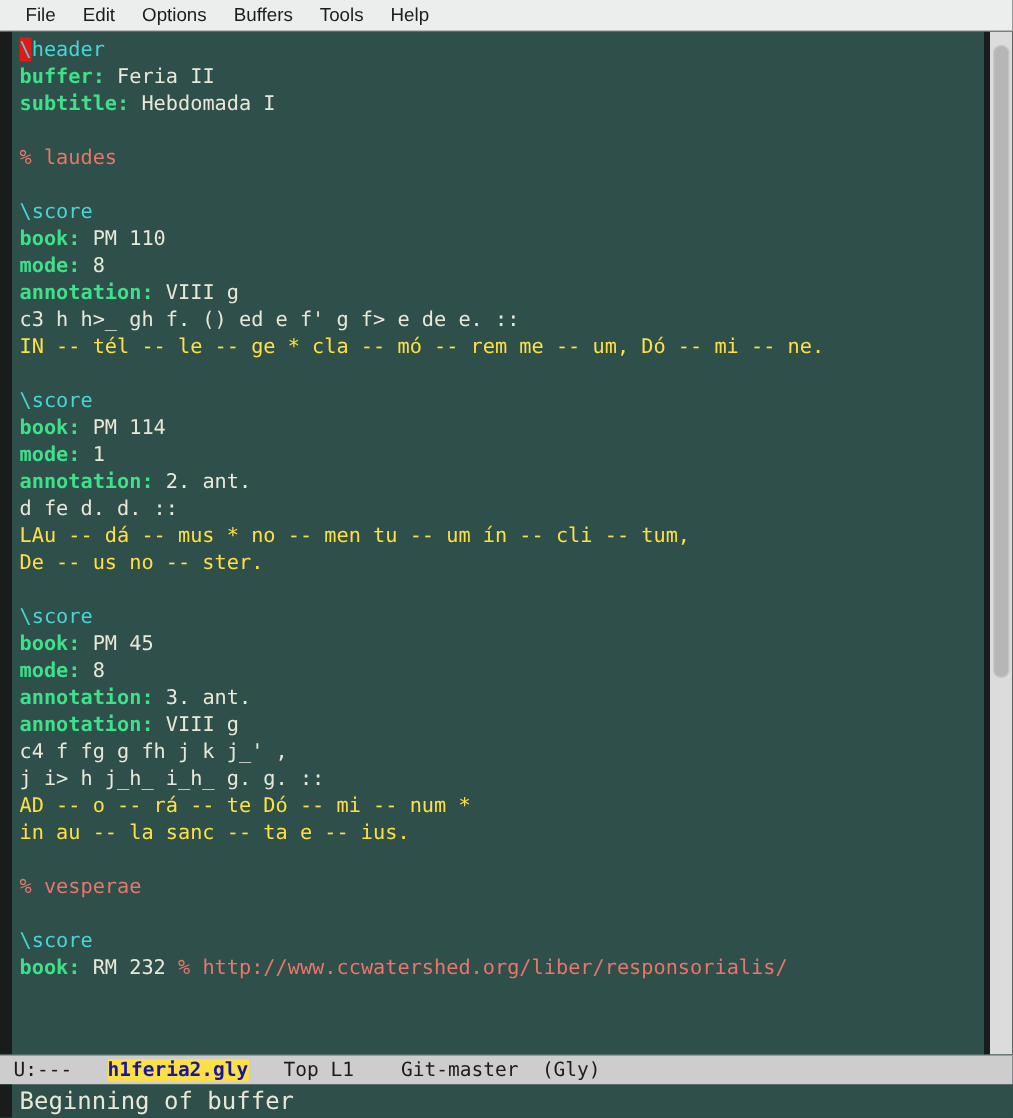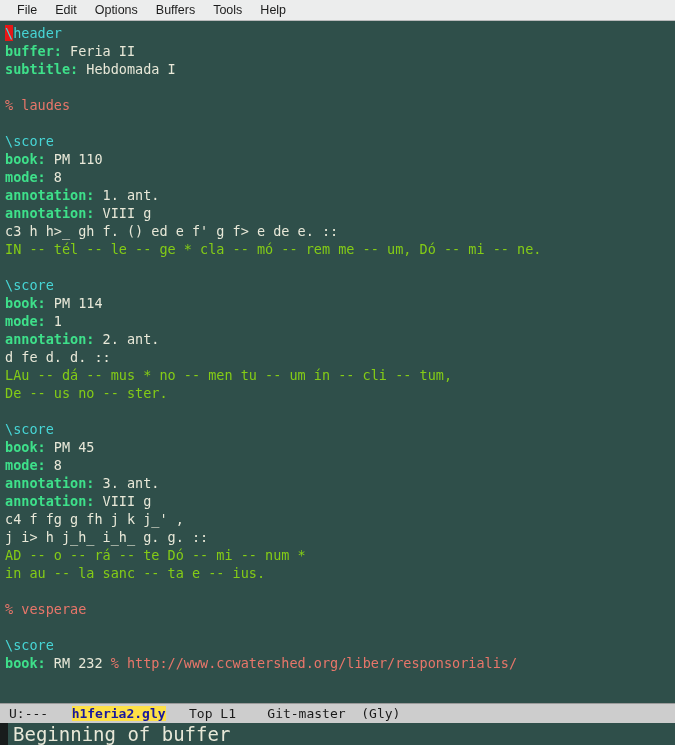--- a/index.html
+++ b/index.html
@@ -41,21 +41,20 @@
     padding: 0 9px;
     line-height: 20px;
     white-space: pre;
     cursor: default;
   }
 
   
   .editor-area {
     flex: 1 1 auto;
     display: flex;
-    flex-direction: column;
     position: relative;
     overflow: hidden;
     background: #2f4f4a;
     justify-content: space-between;
   }
   .fringe-left {
     width: 8px;
     min-width: 8px;
     background: #181c1c;
   }
@@ -100,21 +99,21 @@
     white-space: pre;
     color: #e8e8d8;
     padding-left: 5px;
     letter-spacing: 0px;
   }
   .kw        { color: #47d6d6; }              
   .key       { color: #3ee08a; font-weight: bold; }  
   .val       { color: #e8e8d8; }
   .comment   { color: #e8766a; }
   .notes     { color: #e8e8d8; }
-  .lyrics    { color: #84cc16; }
+  .lyrics    { color: #fde047; }
   .cursor    { background: #e61717; color: #47d6d6; }
 
   
   .modeline {
     height: 20px;
     min-height: 20px;
     background: #cdcdcd;
     border-top: 1px solid #9a9a9a;
     display: flex;
     align-items: center;
@@ -130,21 +129,21 @@
     font-weight: bold;
     background: #fde047;
   }
 
   
   .echo-area {
     height: 18px;
     min-height: 22px;
     background: #2f4f4a;
     color: #e8e8d8;
-    font-size: 19px;
+    font-size: 16px;
     line-height: 22px;
     white-space: pre;
     display: flex;
     box-sizing: border-box;
   }
   .echo-fringe {
     width: 8px;
     min-width: 8px;
     background: #181c1c;
   }
@@ -169,21 +168,20 @@
     <div class="text-area" id="text-area">
         <div class="line"><span class="cursor">\</span><span class="kw">header</span></div>
         <div class="line"><span class="key">buffer:</span><span class="val"> Feria II</span></div>
         <div class="line"><span class="key">subtitle:</span><span class="val"> Hebdomada I</span></div>
         <div class="line">&nbsp;</div>
         <div class="line"><span class="comment">% laudes</span></div>
         <div class="line">&nbsp;</div>
         <div class="line"><span class="kw">\score</span></div>
         <div class="line"><span class="key">book:</span><span class="val"> PM 110</span></div>
         <div class="line"><span class="key">mode:</span><span class="val"> 8</span></div>
-        <div class="line"><span class="key">annotation:</span><span class="val"> 1. ant.</span></div>
         <div class="line"><span class="key">annotation:</span><span class="val"> VIII g</span></div>
         <div class="line"><span class="notes">c3 h h&gt;_ gh f. () ed e f' g f&gt; e de e. ::</span></div>
         <div class="line"><span class="lyrics">IN -- tél -- le -- ge * cla -- mó -- rem me -- um, Dó -- mi -- ne.</span></div>
         <div class="line">&nbsp;</div>
         <div class="line"><span class="kw">\score</span></div>
         <div class="line"><span class="key">book:</span><span class="val"> PM 114</span></div>
         <div class="line"><span class="key">mode:</span><span class="val"> 1</span></div>
         <div class="line"><span class="key">annotation:</span><span class="val"> 2. ant.</span></div>
         <div class="line"><span class="notes">d fe d. d. ::</span></div>
         <div class="line"><span class="lyrics">LAu -- dá -- mus * no -- men tu -- um ín -- cli -- tum,</span></div>

